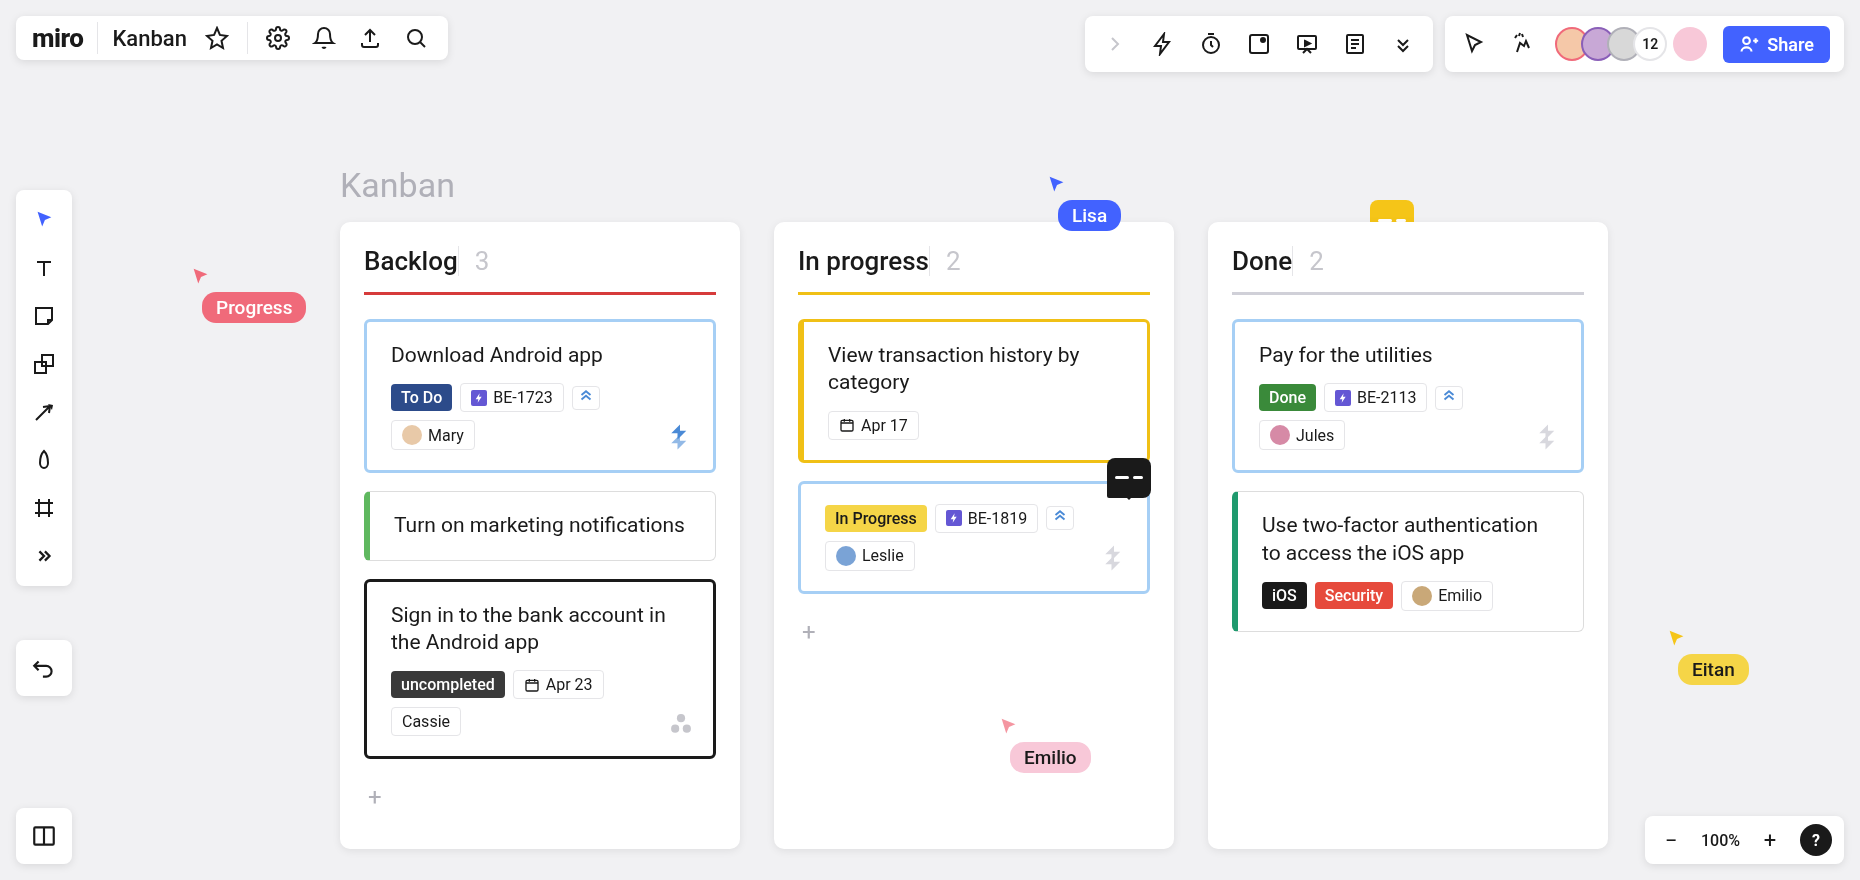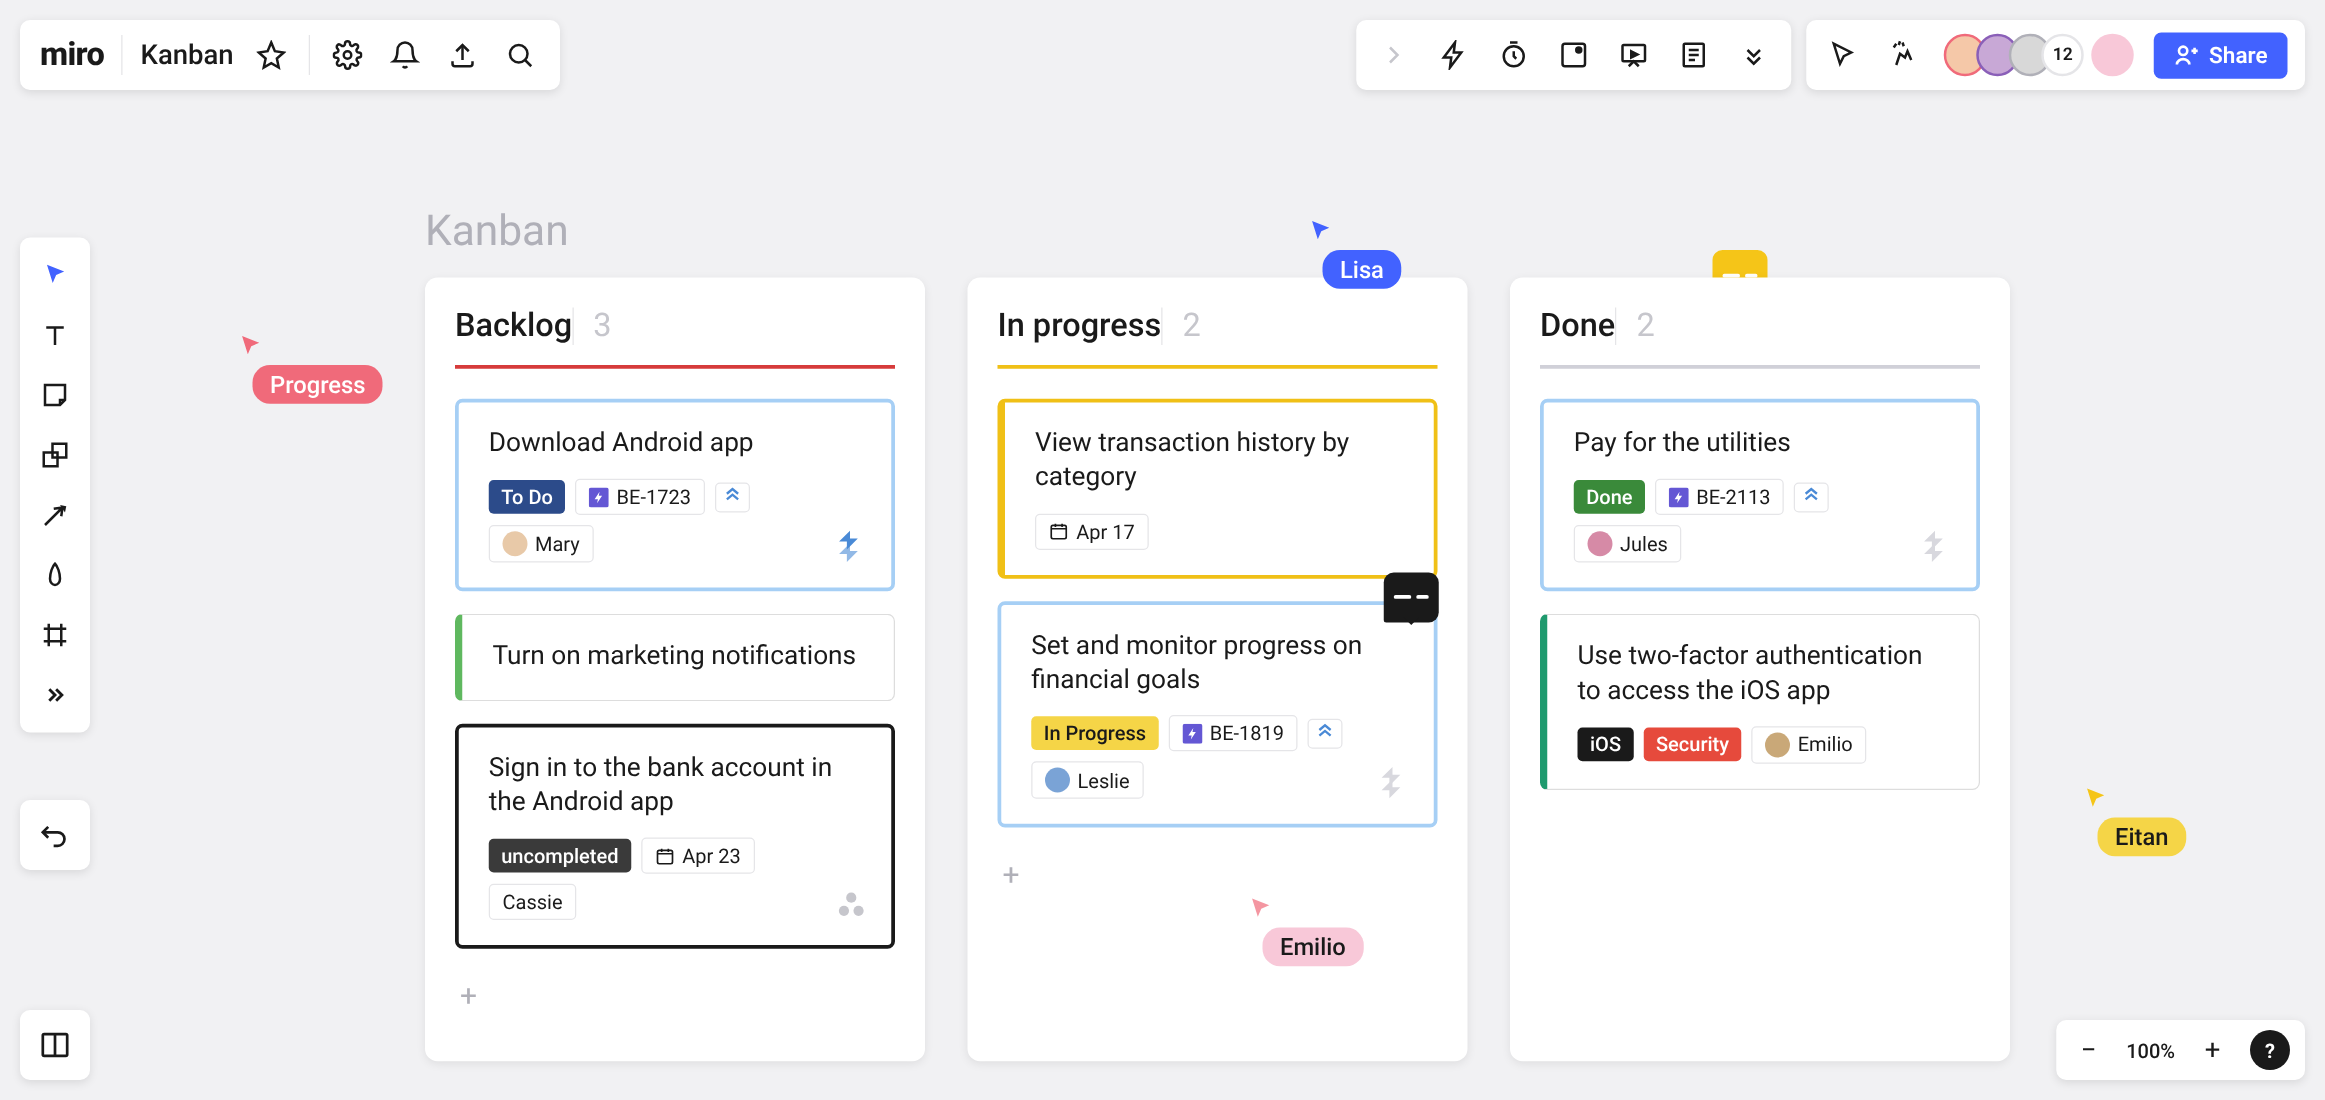--- a/index.html
+++ b/index.html
@@ -16,21 +16,21 @@
   
   .top-left-bar {
     position: absolute;
     top: 16px;
     left: 16px;
     background: #fff;
     border-radius: 8px;
     box-shadow: 0 2px 8px rgba(0,0,0,0.1);
     display: flex;
     align-items: center;
-    height: 56px;
+    height: 44px;
     padding: 0 16px;
     gap: 14px;
   }
   .logo { font-weight: 800; font-size: 26px; letter-spacing: -0.5px; }
   .vdiv { width: 1px; height: 32px; background: #e5e5e8; }
   .board-name { font-size: 22px; font-weight: 500; }
   .icon-btn { display: flex; align-items: center; justify-content: center; width: 32px; height: 32px; cursor: pointer; }
   .icon-btn svg { width: 24px; height: 24px; stroke: #1a1a1a; fill: none; stroke-width: 2; }
 
   
@@ -550,21 +550,20 @@
       </div>
     </div>
 
     <div class="card" style="border:3px solid #a6cff5;">
       <div style="position:absolute; top:-26px; right:-4px;">
         <div class="comment-bubble" style="background:#1a1a1a;border-top-color:#1a1a1a">
           <span class="dash"></span>
             <span class="dash" style="width:10px"></span>
         </div>
       </div>
-      <div class="card-title">Set and monitor progress on financial goals</div>
       <div class="chips">
         <span class="chip status-chip" style="background:#f5d547;color:#1a1a1a">In Progress</span>
         <span class="chip">
           <svg width="16" height="16" viewBox="0 0 24 24" fill="#6457d4">
               <rect width="24" height="24" rx="3"></rect>
               <path d="M13 5L7 14h4l-1 5 6-9h-4z" fill="#fff"></path>
             </svg>
           <span>BE-1819</span>
         </span>
         <span class="chip" style="padding:2px 4px">

